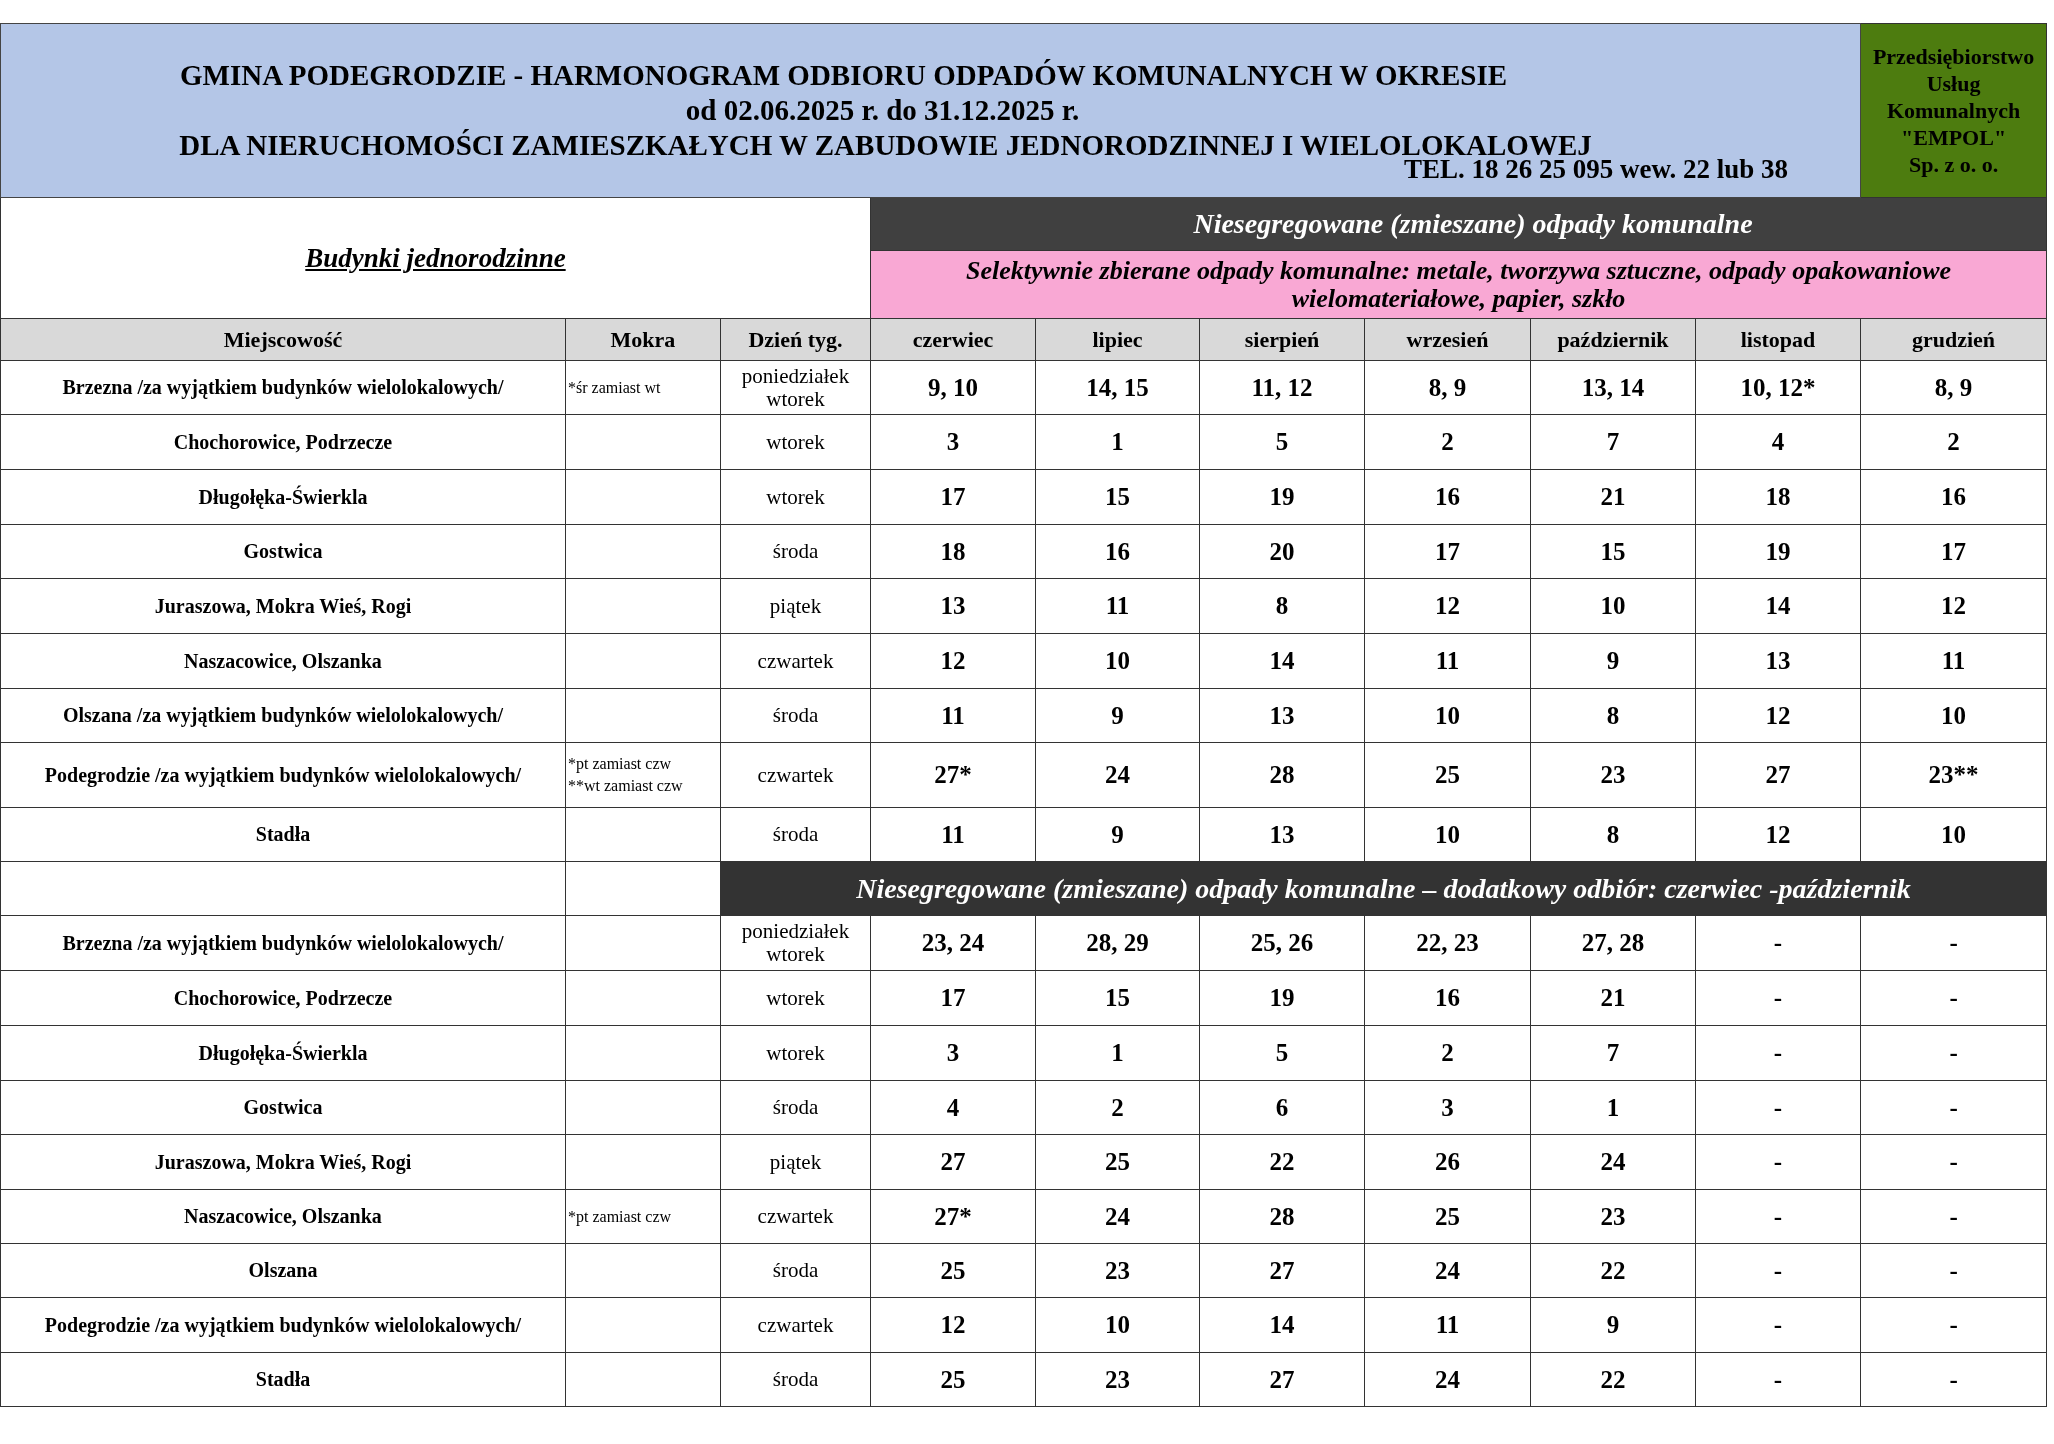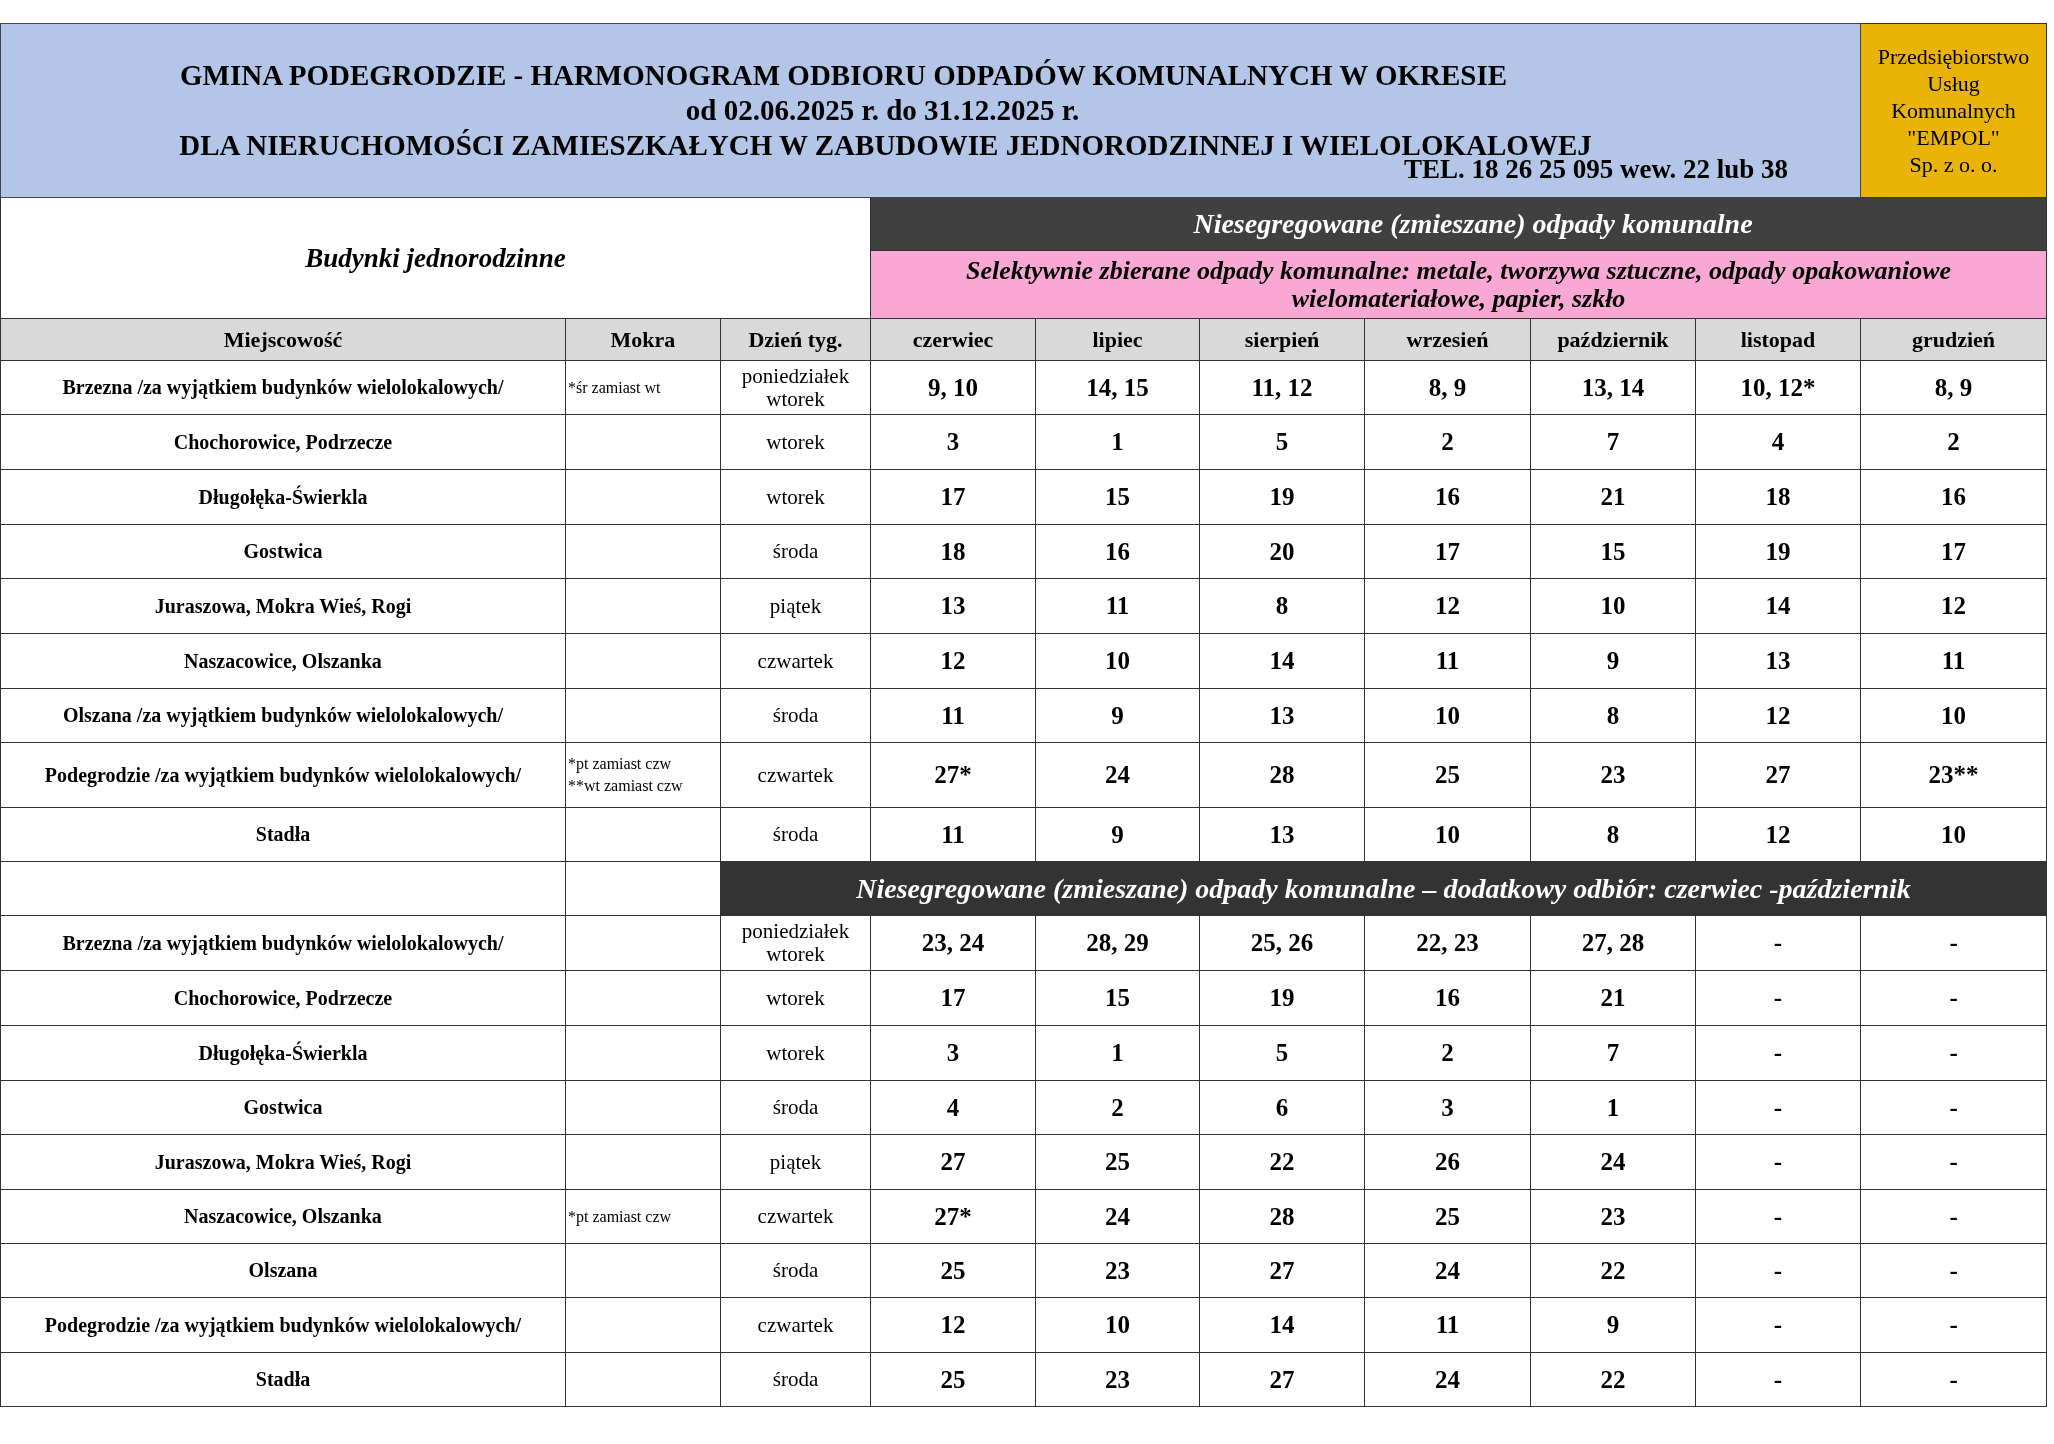--- a/index.html
+++ b/index.html
@@ -4,25 +4,25 @@
 <style>
   html, body { margin:0; padding:0; background:#ffffff; }
   body { width:2054px; height:1444px; position:relative; overflow:hidden;
          font-family:"Liberation Serif", "DejaVu Serif", serif; color:#000; }
   .sheet { position:absolute; left:0; top:23px; width:2046px; }
   table { border-collapse:collapse; table-layout:fixed; width:2046px; }
   td { border:1.5px solid #333; padding:0; text-align:center; vertical-align:middle; overflow:hidden; }
   .title-cell { background:#b4c6e7; height:170px; position:relative; border-color:#444; }
   .title-line { font-weight:bold; font-size:29px; line-height:35px;margin-left:16px; }
   .tel { position:absolute; right:72px; bottom:12px; font-weight:bold; font-size:27px; }
-  .company { background:#eab308; font-weight:normal; font-size:22px; line-height:27px; }
+  .company { background:#4d7c0f; font-weight:bold; font-size:22px; line-height:27px; }
   .dark { background:#404040; color:#fff; font-weight:bold; font-style:italic; font-size:28px;padding-left:29px; }
   .dark2 { background:#333333; color:#fff; font-weight:bold; font-style:italic; font-size:28px; }
   .yellow { background:#f9a8d4; font-weight:bold; font-style:italic; font-size:26px; line-height:28px; color:#000; }
-  .section-title { font-weight:bold; font-style:italic; font-size:27px; background:#fff; }
+  .section-title { font-weight:bold; font-style:italic; font-size:27px; background:#fff;text-decoration:underline; }
   .colhead td { background:#d9d9d9; font-weight:bold; font-size:22px; }
   .place { font-weight:bold; font-size:20px; }
   .note { font-size:16px; text-align:left; padding-left:2px; line-height:22px; }
   .day { font-size:21px; line-height:23px; }
   .val { font-weight:bold; font-size:25px; }
 </style>
 </head>
 <body>
 
 <div class="sheet">

